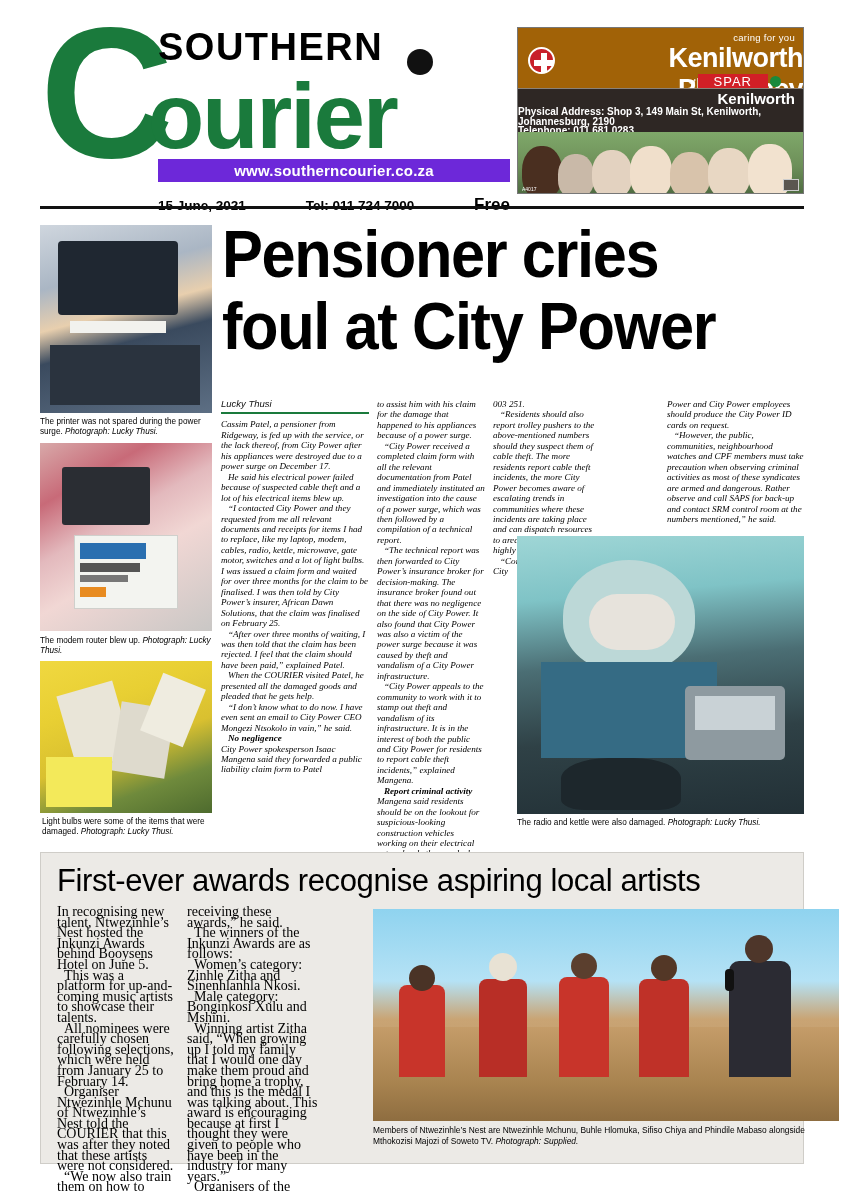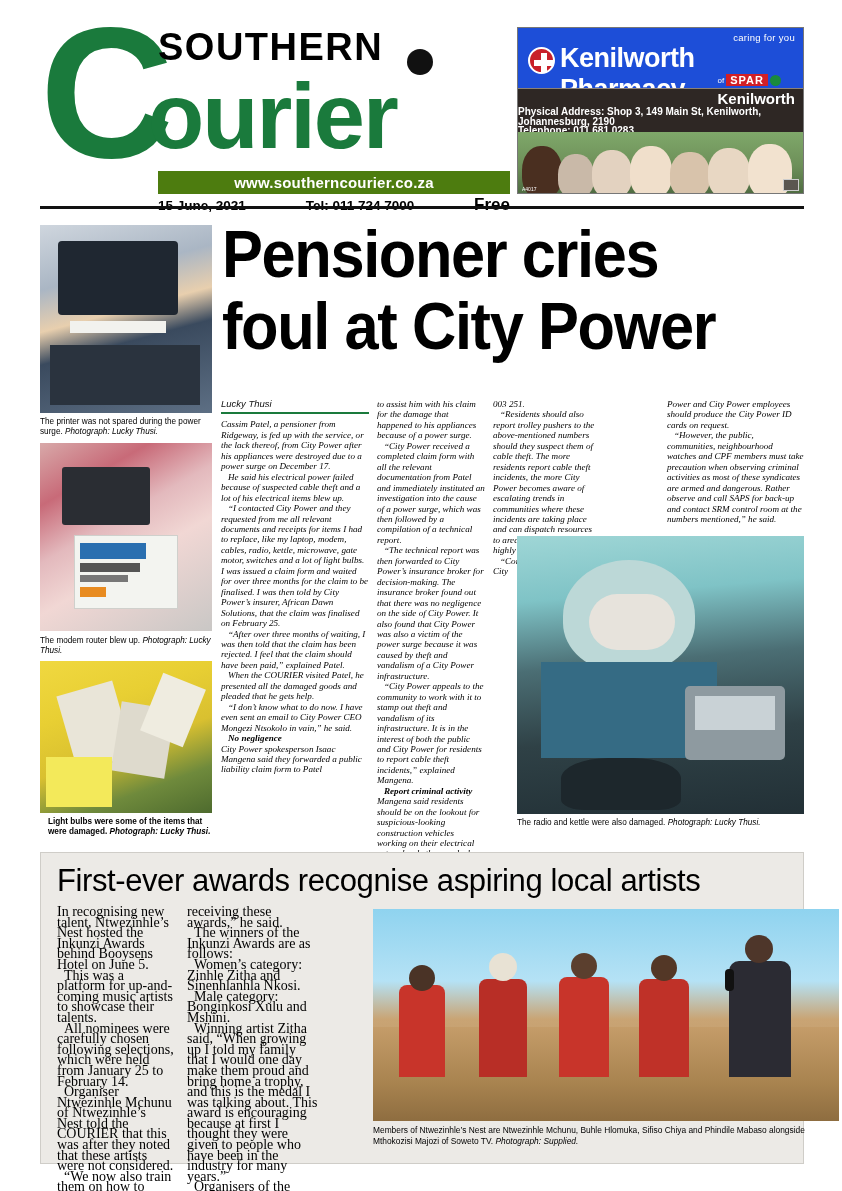--- a/index.html
+++ b/index.html
@@ -30,55 +30,55 @@
     position:absolute; left:367px; top:27px;
     width:26px; height:26px; border-radius:50%; background:#111;
   }
   .ourier {
     position:absolute; left:108px; top:48px;
     font-family:"Liberation Sans", sans-serif;
     font-weight:bold; font-size:92px; line-height:92px;
     color:#1a7a3c; letter-spacing:-2px;
   }
   .url-bar {
-    position:absolute; left:118px; top:149px; width:352px; height:23px;
-    background:#4d7c0f; color:#fff;
+    position:absolute; left:118px; top:137px; width:352px; height:23px;
+    background:#6d28d9; color:#fff;
     font-family:"Liberation Sans", sans-serif; font-weight:bold; font-size:15px;
     display:flex; align-items:center; justify-content:center; letter-spacing:0.2px;
   }
   .mast-footer {
     position:absolute; left:118px; top:173px; width:352px;
     display:flex; justify-content:space-between; align-items:center;
     font-family:"Liberation Sans", sans-serif; font-weight:bold; font-size:13.5px; color:#000;
   }
   .mast-footer .free { font-size:17px; }
 
   
   .topad { position:absolute; left:517px; top:27px; width:287px; height:167px;
            border:1px solid #777; overflow:hidden; background:#2a2522; }
-  .ad-dark { position:relative; width:100%; height:60px; background:#1d4ed8; }
+  .ad-dark { position:relative; width:100%; height:60px; background:#a16207;text-align:right; }
   .caring { position:absolute; right:8px; top:4px; color:#fff;
             font-family:"Liberation Sans", sans-serif; font-size:9.5px; letter-spacing:.3px;}
   .ad-cross {
     position:absolute; left:10px; top:19px; width:27px; height:27px; border-radius:50%;
     background:#c8202a; border:2px solid #fff;
   }
   .ad-cross:before, .ad-cross:after {
     content:""; position:absolute; background:#fff;
   }
   .ad-cross:before { left:10.5px; top:4px; width:6px; height:19px; }
   .ad-cross:after  { left:4px; top:10.5px; width:19px; height:6px; }
   .ad-brand {
     position:absolute; left:42px; top:15px; color:#fff;
     font-family:"Liberation Sans", sans-serif; font-weight:bold; font-size:27px; letter-spacing:-.5px;
   }
   .spar-row { position:absolute; right:22px; top:46px; display:flex; align-items:center; gap:2px; }
   .spar-of { color:#fff; font-family:"Liberation Sans", sans-serif; font-size:8px; }
   .spar-box { background:#d21f26; color:#fff; font-family:"Liberation Sans", sans-serif;
-              font-weight:bold; font-size:11px; padding:0 4px; letter-spacing:1px; }
+              font-weight:normal; font-size:13px; padding:0 16px; letter-spacing:1px; }
   .spar-tree { width:11px; height:11px; border-radius:50%; background:#1a8a3c; }
   .ad-mid { position:relative; background:#2e2724; height:44px; border-top:1px solid #8a8178; padding:1px 8px 0 0; }
   .ad-town { text-align:right; color:#fff; font-family:"Liberation Sans", sans-serif;
              font-weight:bold; font-size:15px; }
   .ad-addr { text-align:left; color:#fff; font-family:"Liberation Sans", sans-serif;
              font-weight:bold; font-size:10px; line-height:9.5px; }
   .ad-photo { position:relative; height:62px; background:linear-gradient(180deg,#7fa86a 0%,#6d8f59 55%,#4e6b41 100%); overflow:hidden;}
   .face { position:absolute; bottom:-4px; border-radius:46% 46% 40% 40%; }
   .ad-badge { position:absolute; right:4px; bottom:3px; width:16px; height:12px;
               background:#5a5650; border:1px solid #ccc; }
@@ -209,21 +209,21 @@
     <i>Photograph: Lucky Thusi.</i>
   </div>
 
   <div class="photo" style="left:40px; top:661px; width:172px; height:152px;
               background:linear-gradient(160deg,#f0d840 0%,#e8cf33 30%,#d9c030 55%,#6f8a3c 78%,#4e6b2e 100%);">
     <div style="position:absolute;left:26px;top:26px;width:58px;height:78px;background:#e9e5d8;transform:rotate(-16deg);"></div>
     <div style="position:absolute;left:76px;top:44px;width:54px;height:70px;background:#dedacd;transform:rotate(9deg);"></div>
     <div style="position:absolute;left:110px;top:18px;width:46px;height:62px;background:#efece0;transform:rotate(22deg);"></div>
     <div style="position:absolute;left:6px;top:96px;width:66px;height:50px;background:#f3e95a;"></div>
   </div>
-  <div class="cap" style="left:48px; top:817px; width:172px;font-weight:bold;">
+  <div class="cap" style="left:42px; top:817px; width:172px;">
     <span>Light bulbs were some of the items that were damaged.</span>
     <i>Photograph: Lucky Thusi.</i>
   </div>
 
   <div class="col" style="left:221px; top:399px; width:148px;">
     <div class="byline">Lucky Thusi</div>
     <div class="byrule"></div>
     <p class="noindent">Cassim Patel, a pensioner from Ridgeway, is fed up with the service, or the lack thereof, from City Power after his appliances were destroyed due to a power surge on December 17.</p>
     <p>He said his electrical power failed because of suspected cable theft and a lot of his electrical items blew up.</p>
     <p>“I contacted City Power and they requested from me all relevant documents and receipts for items I had to replace, like my laptop, modem, cables, radio, kettle, microwave, gate motor, switches and a lot of light bulbs. I was issued a claim form and waited for over three months for the claim to be finalised. I was then told by City Power’s insurer, African Dawn Solutions, that the claim was finalised on February 25.</p>

